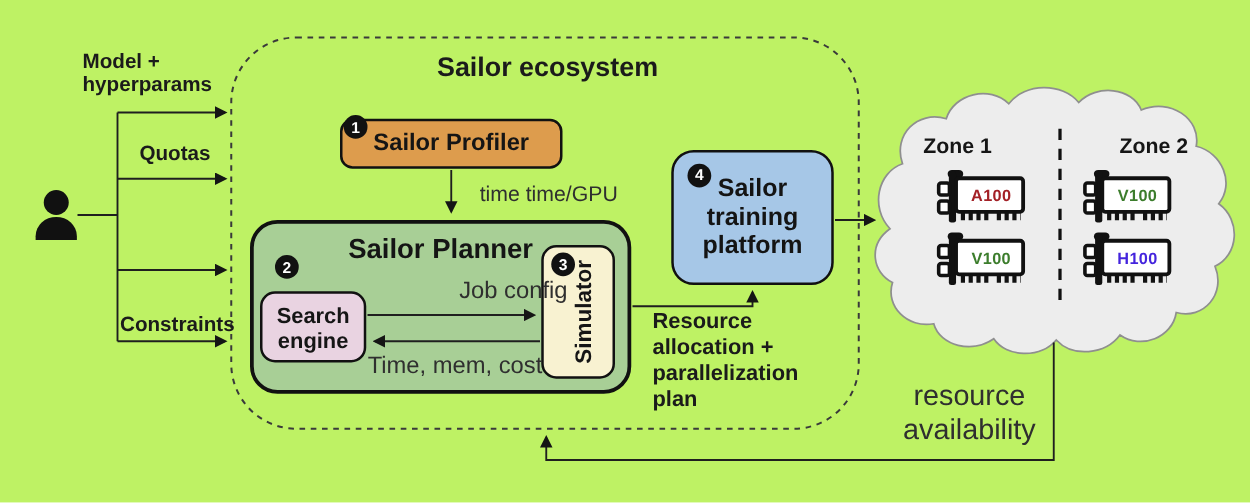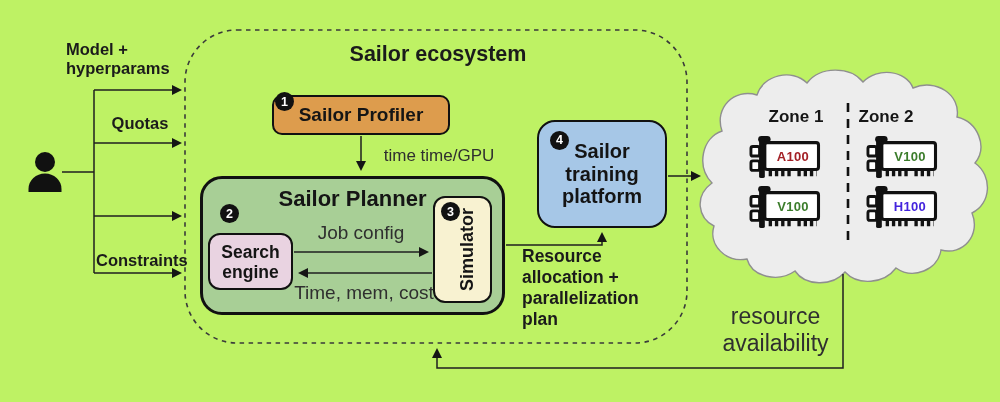--- a/index.html
+++ b/index.html
@@ -67,40 +67,40 @@
     <div class="badge" style="left:17px;top:25px;">2</div>
   </div>
   <div class="box search" style="background-color: rgb(233, 211, 225);">
     <span style="white-space:pre-line;">Search
 engine</span>
   </div>
   <div class="box simulator" style="background-color: rgb(248, 242, 209);">
     <div class="badge" style="left:6px;top:4px;">3</div>
     <span>Simulator</span>
   </div>
-  <div class="abs lbl-light center" style="left:281px;top:222px;width:160px;font-size:19px;z-index:6;">Job config</div>
+  <div class="abs lbl-light center" style="left:294px;top:222px;width:160px;font-size:19px;z-index:6;text-align:right;">Job config</div>
   <div class="abs lbl-light center" style="left:284px;top:282px;width:160px;font-size:19px;z-index:6;">Time, mem, cost</div>
 
   <div class="box platform" style="background-color: rgb(166, 199, 231);">
     <div class="badge" style="left:11px;top:9px;">4</div>
     <span>Sailor
 training
 platform</span>
   </div>
 
   <div class="abs lbl-bold" style="left:522px;top:246px;font-size:17.5px;line-height:21px;">Resource
 allocation +
 parallelization
 plan</div>
 
   <div class="abs lbl-light center" style="left:698px;top:303px;width:155px;font-size:23px;line-height:27px;">resource
 availability</div>
 
-  <div class="zone-label" style="left:746px;">Zone 1</div>
-  <div class="zone-label" style="left:836px;text-align:center;">Zone 2</div>
+  <div class="zone-label" style="left:716px;">Zone 1</div>
+  <div class="zone-label" style="left:873px;text-align:center;">Zone 2</div>
 
   <div class="gpu-card" style="left:745px;top:134px;">
     <svg width="78" height="46" viewBox="0 0 80 48">
       <rect x="13" y="2" width="13" height="7" rx="3.5" fill="#111"></rect>
       <rect x="14" y="3" width="6" height="43" rx="2" fill="#111"></rect>
       <rect x="5.5" y="13" width="9" height="10" rx="2" fill="#fff" stroke="#111" stroke-width="3"></rect>
       <rect x="5.5" y="28" width="9" height="10" rx="2" fill="#fff" stroke="#111" stroke-width="3"></rect>
       <rect x="20" y="9" width="56" height="28" rx="2.5" fill="#fff" stroke="#111" stroke-width="3.2"></rect>
       <line x1="24" y1="40.5" x2="50" y2="40.5" stroke="#111" stroke-width="7" stroke-dasharray="3.5 3"></line>
       <line x1="54" y1="40.5" x2="74" y2="40.5" stroke="#111" stroke-width="7" stroke-dasharray="3.5 3"></line>

